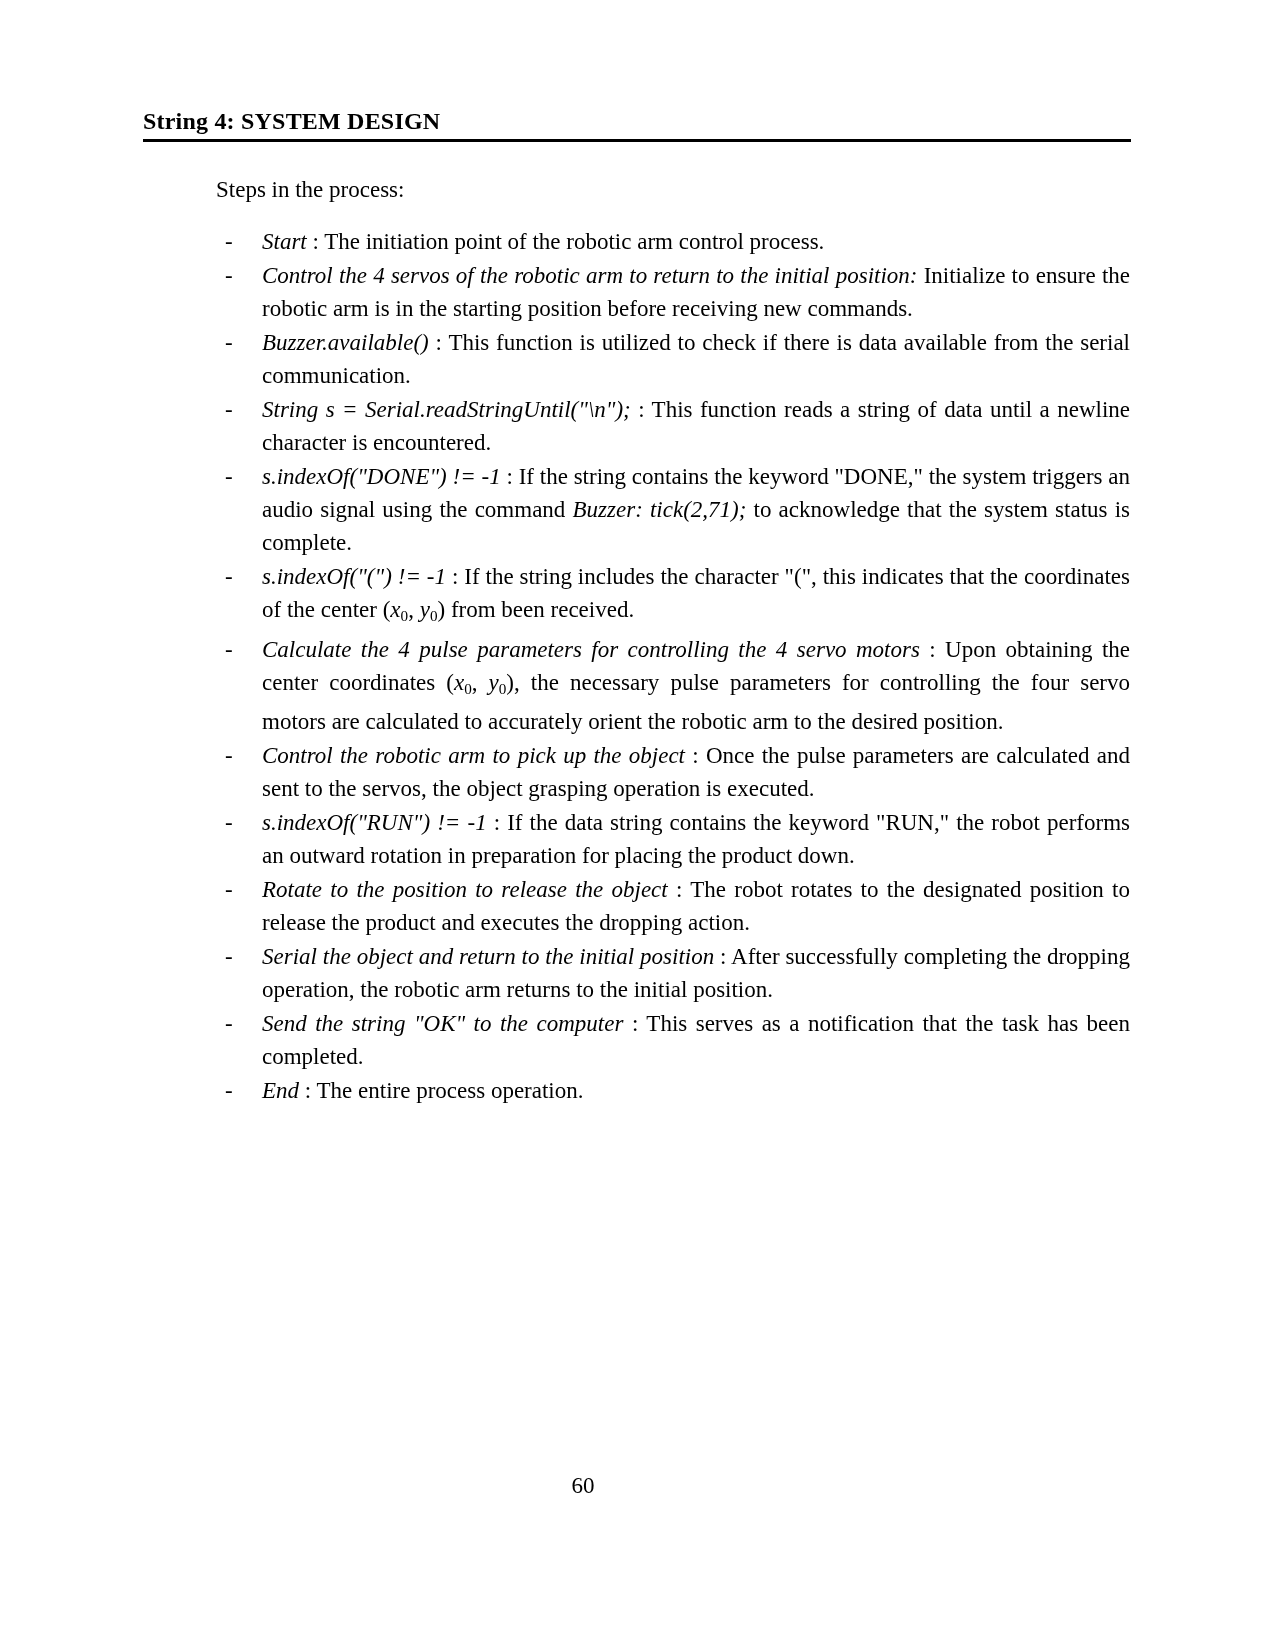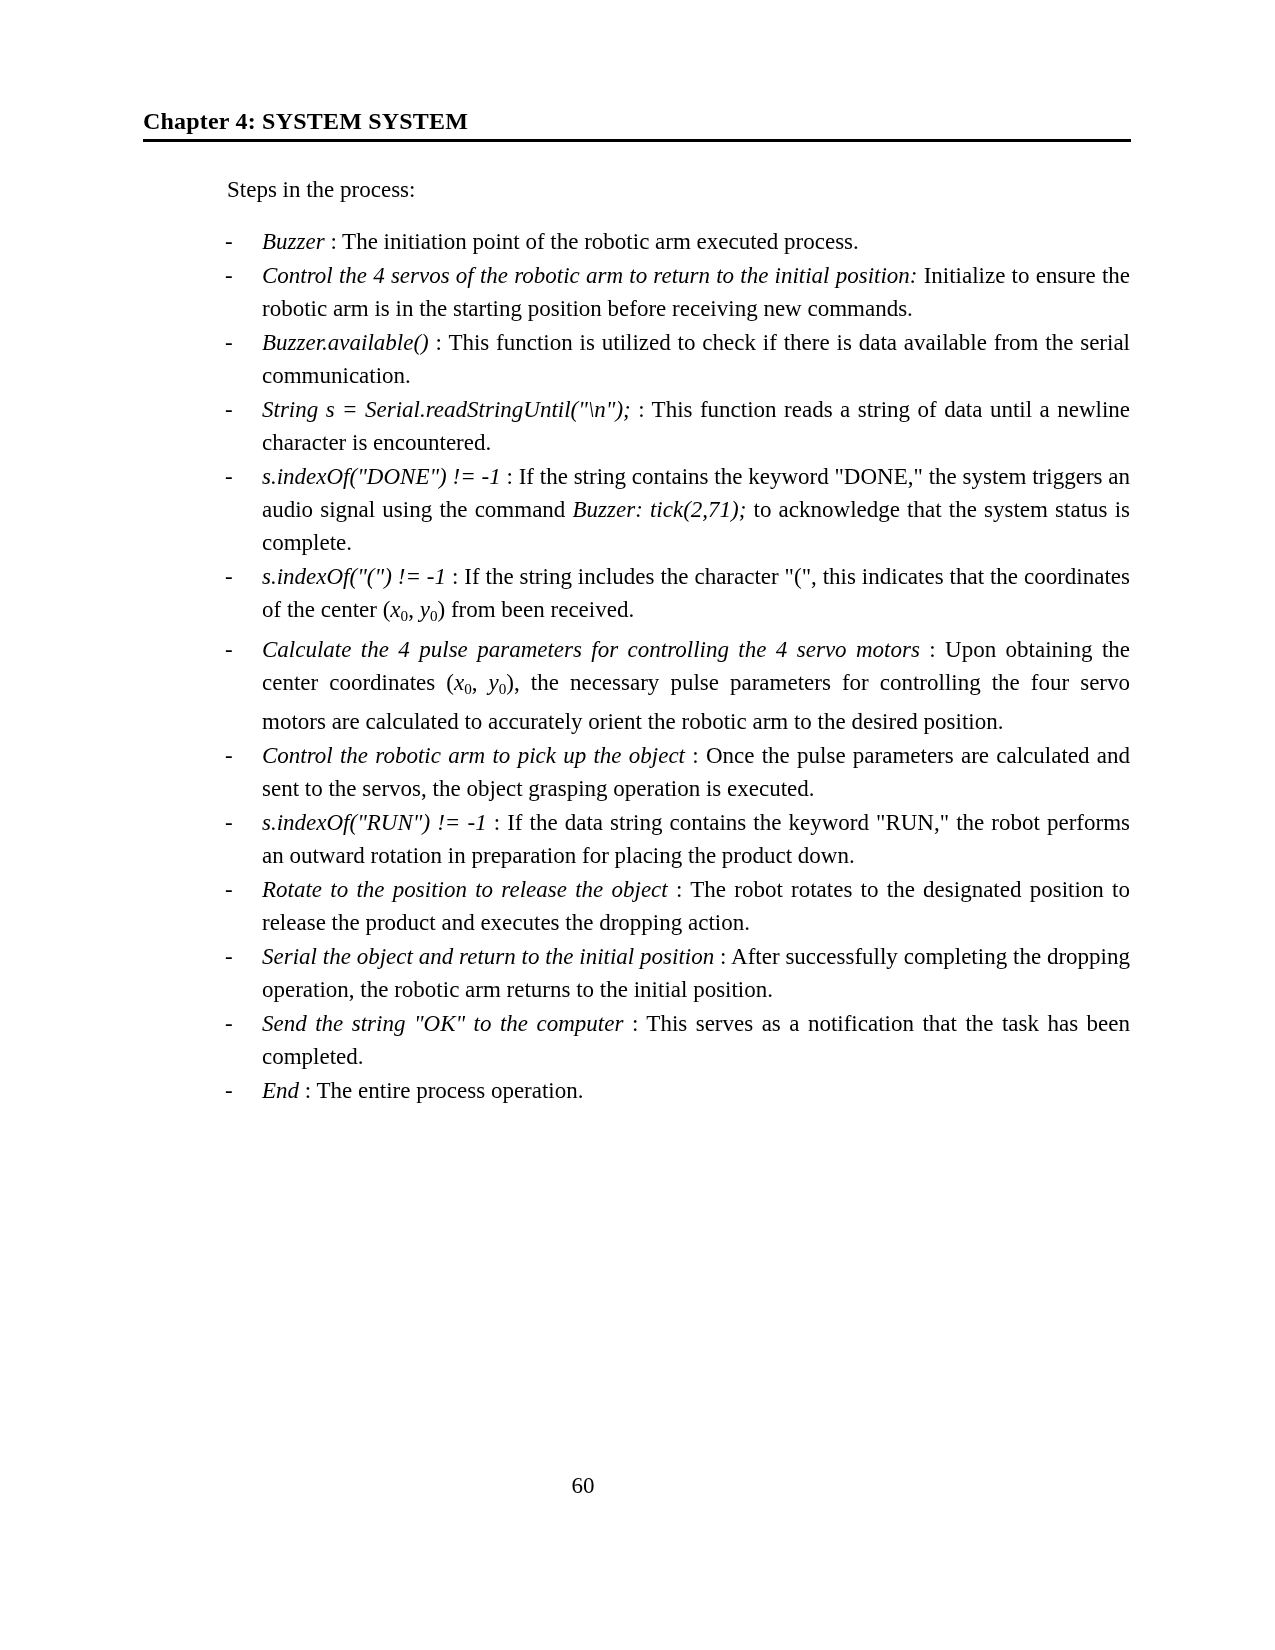--- a/index.html
+++ b/index.html
@@ -27,21 +27,21 @@
   .header-rule {
     position: absolute;
     left: 143px;
     top: 139px;
     width: 988px;
     height: 3px;
     background: #000000;
   }
   .intro {
     position: absolute;
-    left: 227px;
+    left: 216px;
     top: 177px;
     font-size: 23px;
   }
   .steps {
     position: absolute;
     left: 225px;
     top: 225px;
     width: 905px;
     list-style: none;
     margin: 0;
@@ -73,30 +73,30 @@
     left: 0;
     top: 1473px;
     width: 1166px;
     text-align: center;
     font-size: 23px;
   }
 </style>
 </head>
 <body>
 
-<div class="chapter-header">Chapter 4: SYSTEM SYSTEM</div>
+<div class="chapter-header">String 4: SYSTEM DESIGN</div>
 
 <div class="header-rule"></div>
 
 <div class="intro">Steps in the process:</div>
 
 <ul class="steps">
     <li class="step">
       <span class="dash">-</span>
-      <span class="step-text"><span class="it">Buzzer</span><span> : The initiation point of the robotic arm executed process.</span></span>
+      <span class="step-text"><span class="it">Start</span><span> : The initiation point of the robotic arm control process.</span></span>
     </li>
     <li class="step">
       <span class="dash">-</span>
       <span class="step-text"><span class="it">Control the 4 servos of the robotic arm to return to the initial position:</span><span> Initialize to ensure the robotic arm is in the starting position before receiving new commands.</span></span>
     </li>
     <li class="step">
       <span class="dash">-</span>
       <span class="step-text"><span class="it">Buzzer.available()</span><span> : This function is utilized to check if there is data available from the serial communication.</span></span>
     </li>
     <li class="step">

